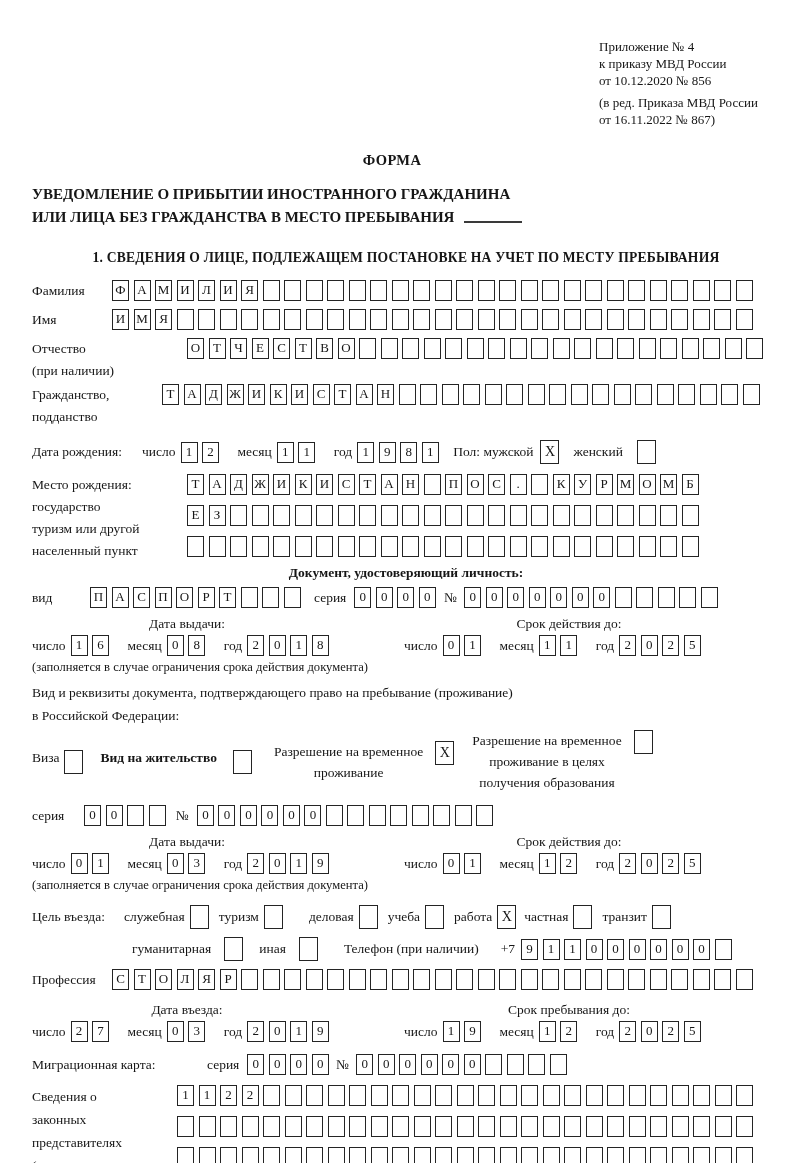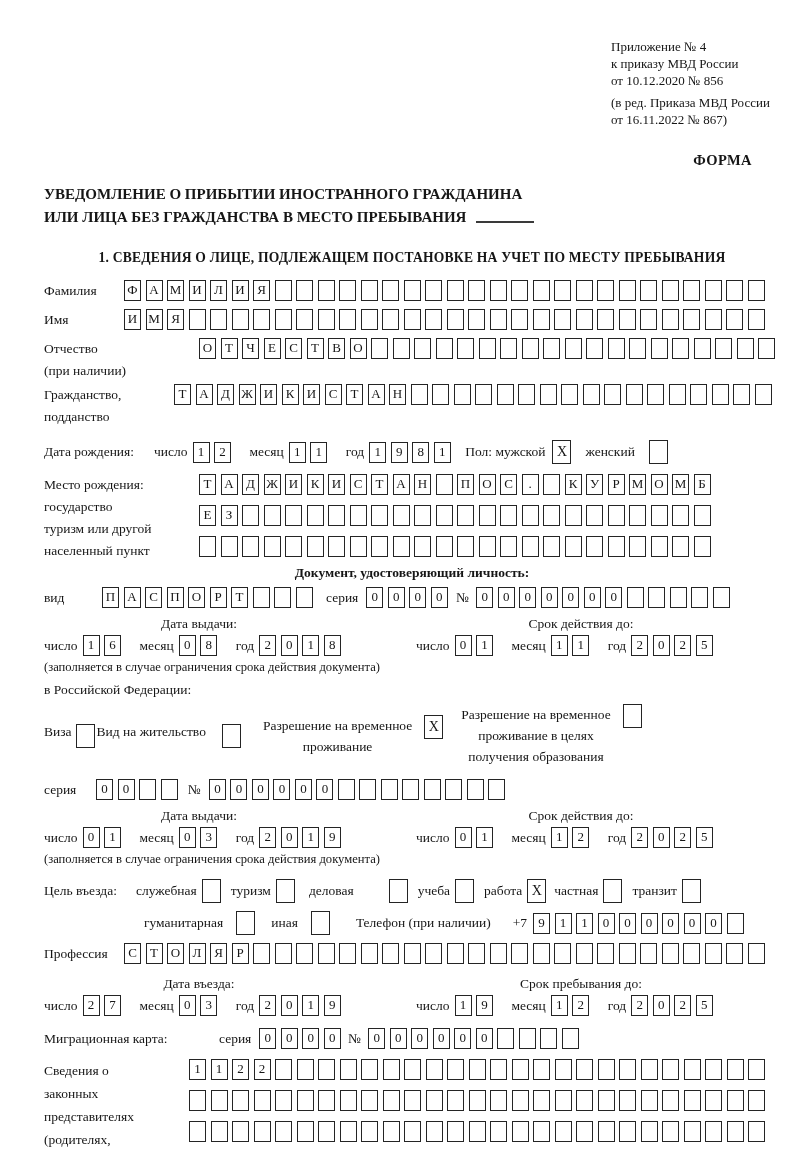--- a/index.html
+++ b/index.html
@@ -1,22 +1,22 @@
 <!DOCTYPE html>
 <html lang="ru"><head>
 <meta charset="utf-8">
 <style>
   html,body{margin:0;padding:0;background:#fff;}
   body{width:800px;height:1163px;color:#161616;font-family:"Liberation Serif",serif;}
-  .page{box-sizing:border-box;width:800px;height:1163px;padding:38px 20px 0 44px;overflow:hidden;font-size:13.5px;}
+  .page{box-sizing:border-box;width:800px;height:1163px;padding:38px 20px 0 32px;overflow:hidden;font-size:13.5px;}
 
   
   .appendix{margin-left:567px;width:200px;line-height:17px;font-size:13px;}
   .appendix .amend{margin-top:5px;}
-  .forma{margin-top:24px;text-align:right;padding-right:28px;font-weight:bold;font-size:14.5px;letter-spacing:.4px;}
+  .forma{margin-top:24px;text-align:center;padding-right:28px;font-weight:bold;font-size:14.5px;letter-spacing:.4px;}
 
   
   .title{margin-top:14px;font-weight:bold;font-size:15px;line-height:23px;}
   .blank-line{display:inline-block;width:58px;border-bottom:2px solid #3a3a3a;margin-left:10px;transform:translateY(1px);}
   .section-title{margin-top:21px;text-align:center;font-weight:bold;font-size:13.6px;letter-spacing:.2px;}
 
   
   .boxes{display:flex;flex:none;}
   .cb{box-sizing:border-box;flex:none;display:inline-block;width:17px;height:21px;border:1.6px solid #242424;margin-right:4.5px;text-align:center;font-size:13px;line-height:18px;overflow:hidden;}
   .chk{width:19px;height:24px;line-height:21px;font-size:14px;margin-right:0;}
@@ -418,28 +418,29 @@
             <span class="cb">2</span>
             <span class="cb">0</span>
             <span class="cb">2</span>
             <span class="cb">5</span>
           </span>
       </span>
     </div>
   </div>
   <div class="vnote">(заполняется в случае ограничения срока действия документа)</div>
 
+  <div class="mt10">Вид и реквизиты документа, подтверждающего право на пребывание (проживание)</div>
   <div style="margin-top:7px;">в Российской Федерации:</div>
 
   <div class="res-row mt6">
     <span class="res-item">
       <span>Виза</span>
       <span class="cb chk" style="margin-left:4px;"></span>
     </span>
-    <span class="res-item" style="margin-left:2px;">
+    <span class="res-item" style="margin-left:18px;font-weight:bold;">
       <span>Вид на жительство</span>
       <span class="cb chk" style="margin-left:16px;"></span>
     </span>
     <span class="res-item" style="margin-left:22px;">
       <span class="res-lbl">
         <span>Разрешение на временное</span><br>
         <span>проживание</span>
       </span>
       <span class="cb chk" style="margin-left:12px;">X</span>
     </span>
@@ -537,21 +538,21 @@
   <div class="row mt12">
     <span class="lbl" style="width:92px;">Цель въезда:</span>
     <span class="pitem">
         <span class="plbl">служебная</span>
         <span class="cb chk"></span>
       </span>
     <span class="pitem" style="margin-left:10px;">
         <span class="plbl">туризм</span>
         <span class="cb chk"></span>
       </span>
-    <span class="pitem" style="margin-left:14px;gap:30px;">
+    <span class="pitem" style="margin-left:26px;">
         <span class="plbl">деловая</span>
         <span class="cb chk"></span>
       </span>
     <span class="pitem" style="margin-left:10px;">
         <span class="plbl">учеба</span>
         <span class="cb chk"></span>
       </span>
     <span class="pitem" style="margin-left:10px;">
         <span class="plbl">работа</span>
         <span class="cb chk">X</span>

